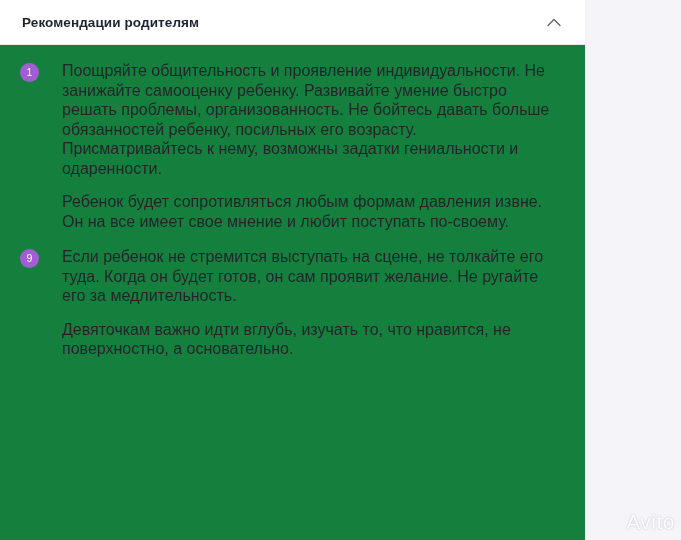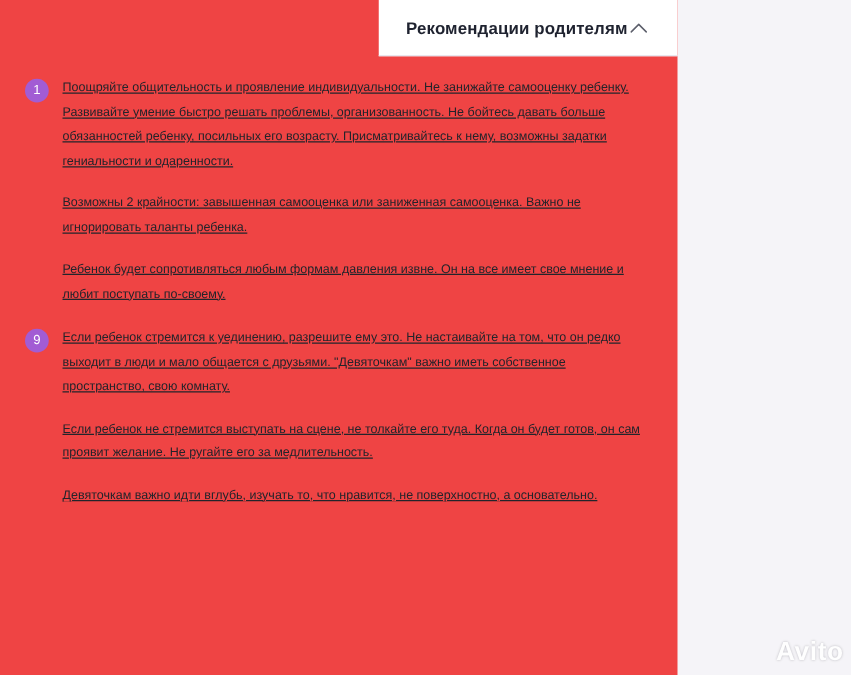--- a/index.html
+++ b/index.html
@@ -9,27 +9,26 @@
   body {
     width: 681px;
     height: 540px;
     background: #f5f4f8;
     font-family: "Liberation Sans", sans-serif;
     color: #2a2a33;
     overflow: hidden;
     position: relative;
   }
   .card {
-    width: 542px;
+    width: 585px;
     height: 540px;
-    background: #ef4444;
+    background: #15803d;
     box-sizing: border-box;
     display: flex;
     flex-direction: column;
-    align-items: flex-end;
   }
   .card-header {
     height: 45px;
     min-height: 45px;
     background: #ffffff;
     border-bottom: 1px solid #e8e6ee;
     display: flex;
     align-items: center;
     padding: 0 22px 0 22px;
     box-sizing: border-box;
@@ -75,26 +74,25 @@
     line-height: 19px;
     text-align: center;
     margin-top: 2px;
     margin-right: 11px;
     font-family: "Liberation Sans", sans-serif;
   }
   .section-text {
     flex: 1;
   }
   .para {
-    font-size: 10px;
+    font-size: 16px;
     line-height: 19.5px;
     color: #23242b;
-    margin: 0 0 14px 0;
+    margin: 0 0 14px 12px;
     text-align: left;
-    text-decoration: underline;
   }
   .para:last-child {
     margin-bottom: 14px;
   }
   .section + .section {
     margin-top: 0;
   }
 
   
   .watermark {
@@ -103,21 +101,21 @@
     bottom: 6px;
     display: flex;
     align-items: center;
     font-family: "Liberation Sans", sans-serif;
     opacity: 0.92;
     pointer-events: none;
   }
   .wm-text {
     font-size: 21px;
     color: #ffffff;
-    font-weight: bold;
+    font-weight: normal;
     letter-spacing: 0.5px;
     text-shadow: 0 0 2px rgba(120,120,130,0.55);
   }
 </style>
 </head>
 <body>
 
 <div class="card">
 
   <div class="card-header">
@@ -128,29 +126,27 @@
       </svg>
     </div>
   </div>
 
   <div class="card-body">
 
     <div class="section">
       <div class="badge">1</div>
       <div class="section-text">
         <p class="para">Поощряйте общительность и проявление индивидуальности. Не занижайте самооценку ребенку. Развивайте умение быстро решать проблемы, организованность. Не бойтесь давать больше обязанностей ребенку, посильных его возрасту. Присматривайтесь к нему, возможны задатки гениальности и одаренности.</p>
-        <p class="para">Возможны 2 крайности: завышенная самооценка или заниженная самооценка. Важно не игнорировать таланты ребенка.</p>
         <p class="para">Ребенок будет сопротивляться любым формам давления извне. Он на все имеет свое мнение и любит поступать по-своему.</p>
       </div>
     </div>
 
     <div class="section">
       <div class="badge">9</div>
       <div class="section-text">
-        <p class="para">Если ребенок стремится к уединению, разрешите ему это. Не настаивайте на том, что он редко выходит в люди и мало общается с друзьями. "Девяточкам" важно иметь собственное пространство, свою комнату.</p>
         <p class="para">Если ребенок не стремится выступать на сцене, не толкайте его туда. Когда он будет готов, он сам проявит желание. Не ругайте его за медлительность.</p>
         <p class="para">Девяточкам важно идти вглубь, изучать то, что нравится, не поверхностно, а основательно.</p>
       </div>
     </div>
 
   </div>
 
   <div class="watermark">
     <span class="wm-text">Avito</span>
   </div>

